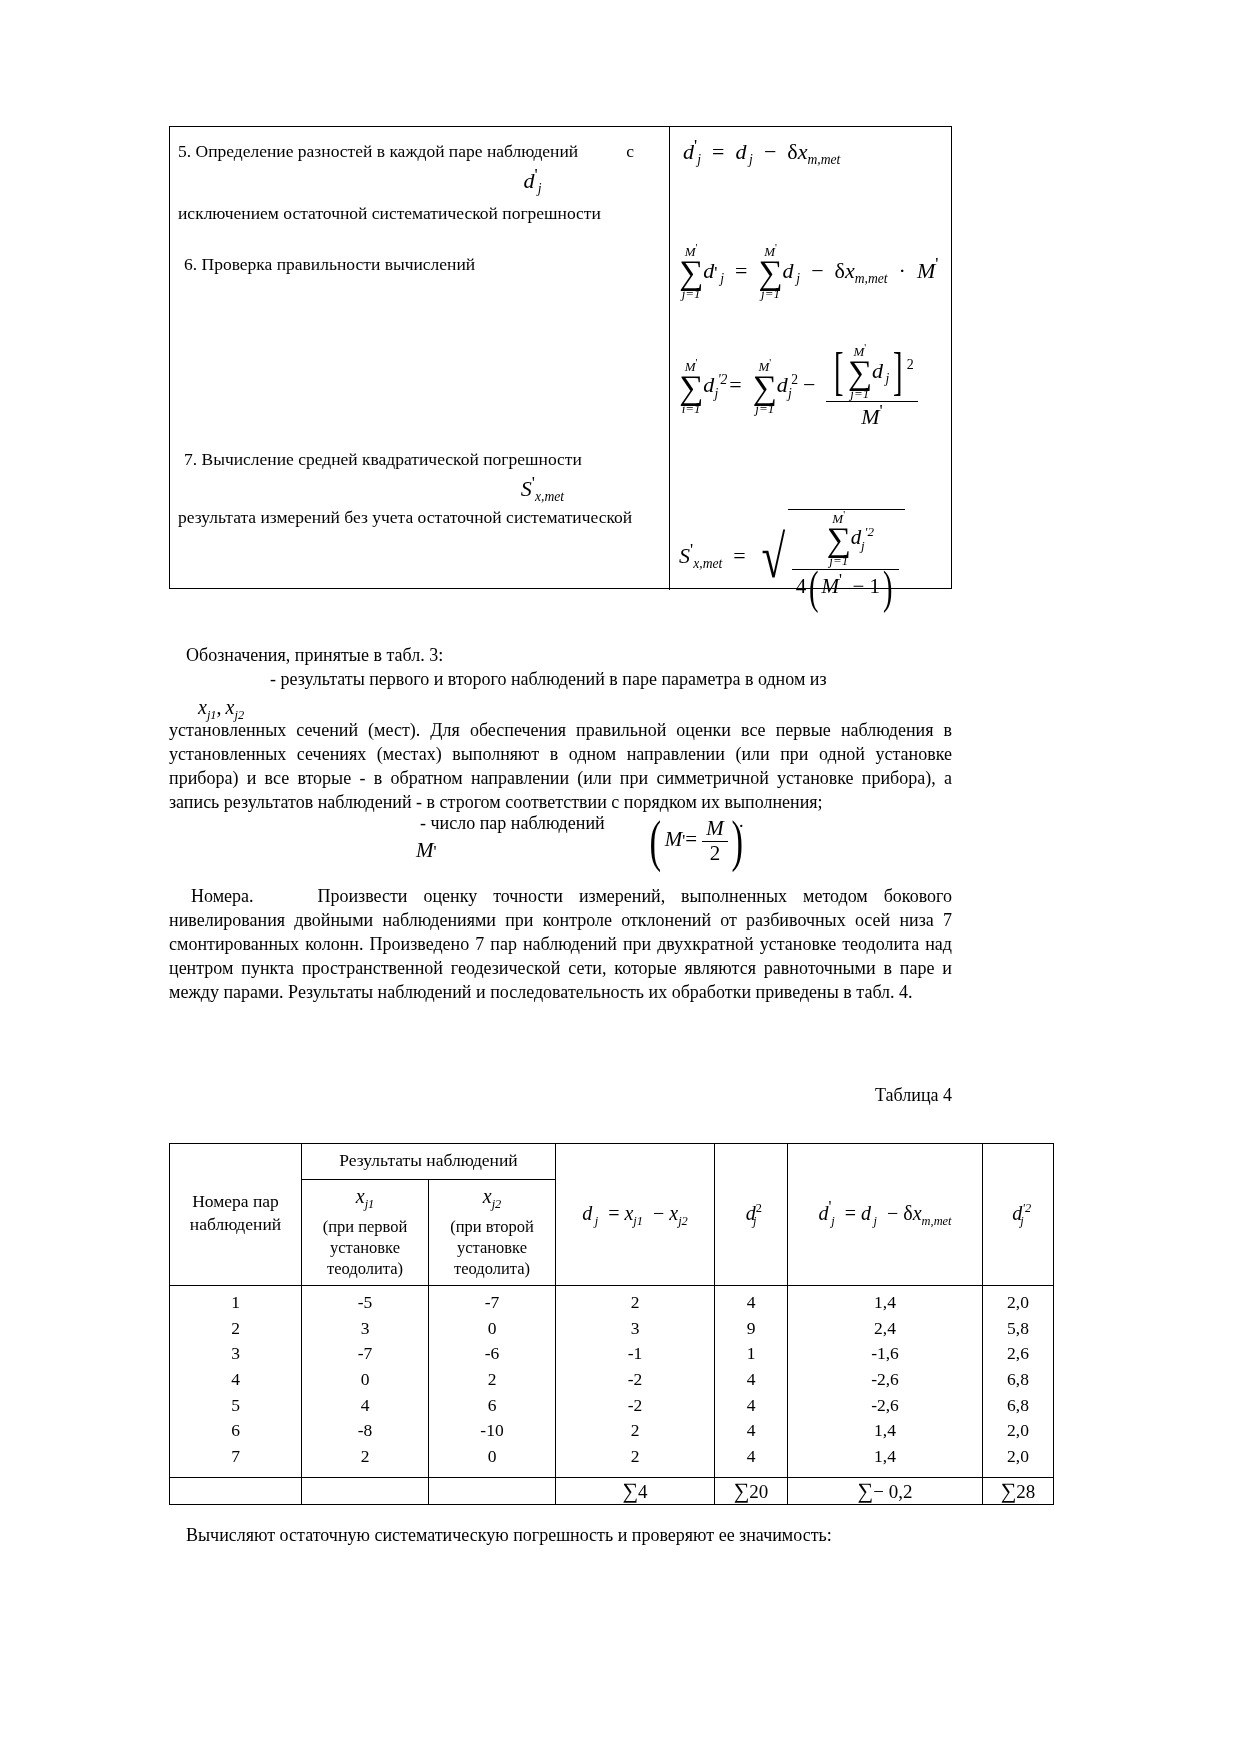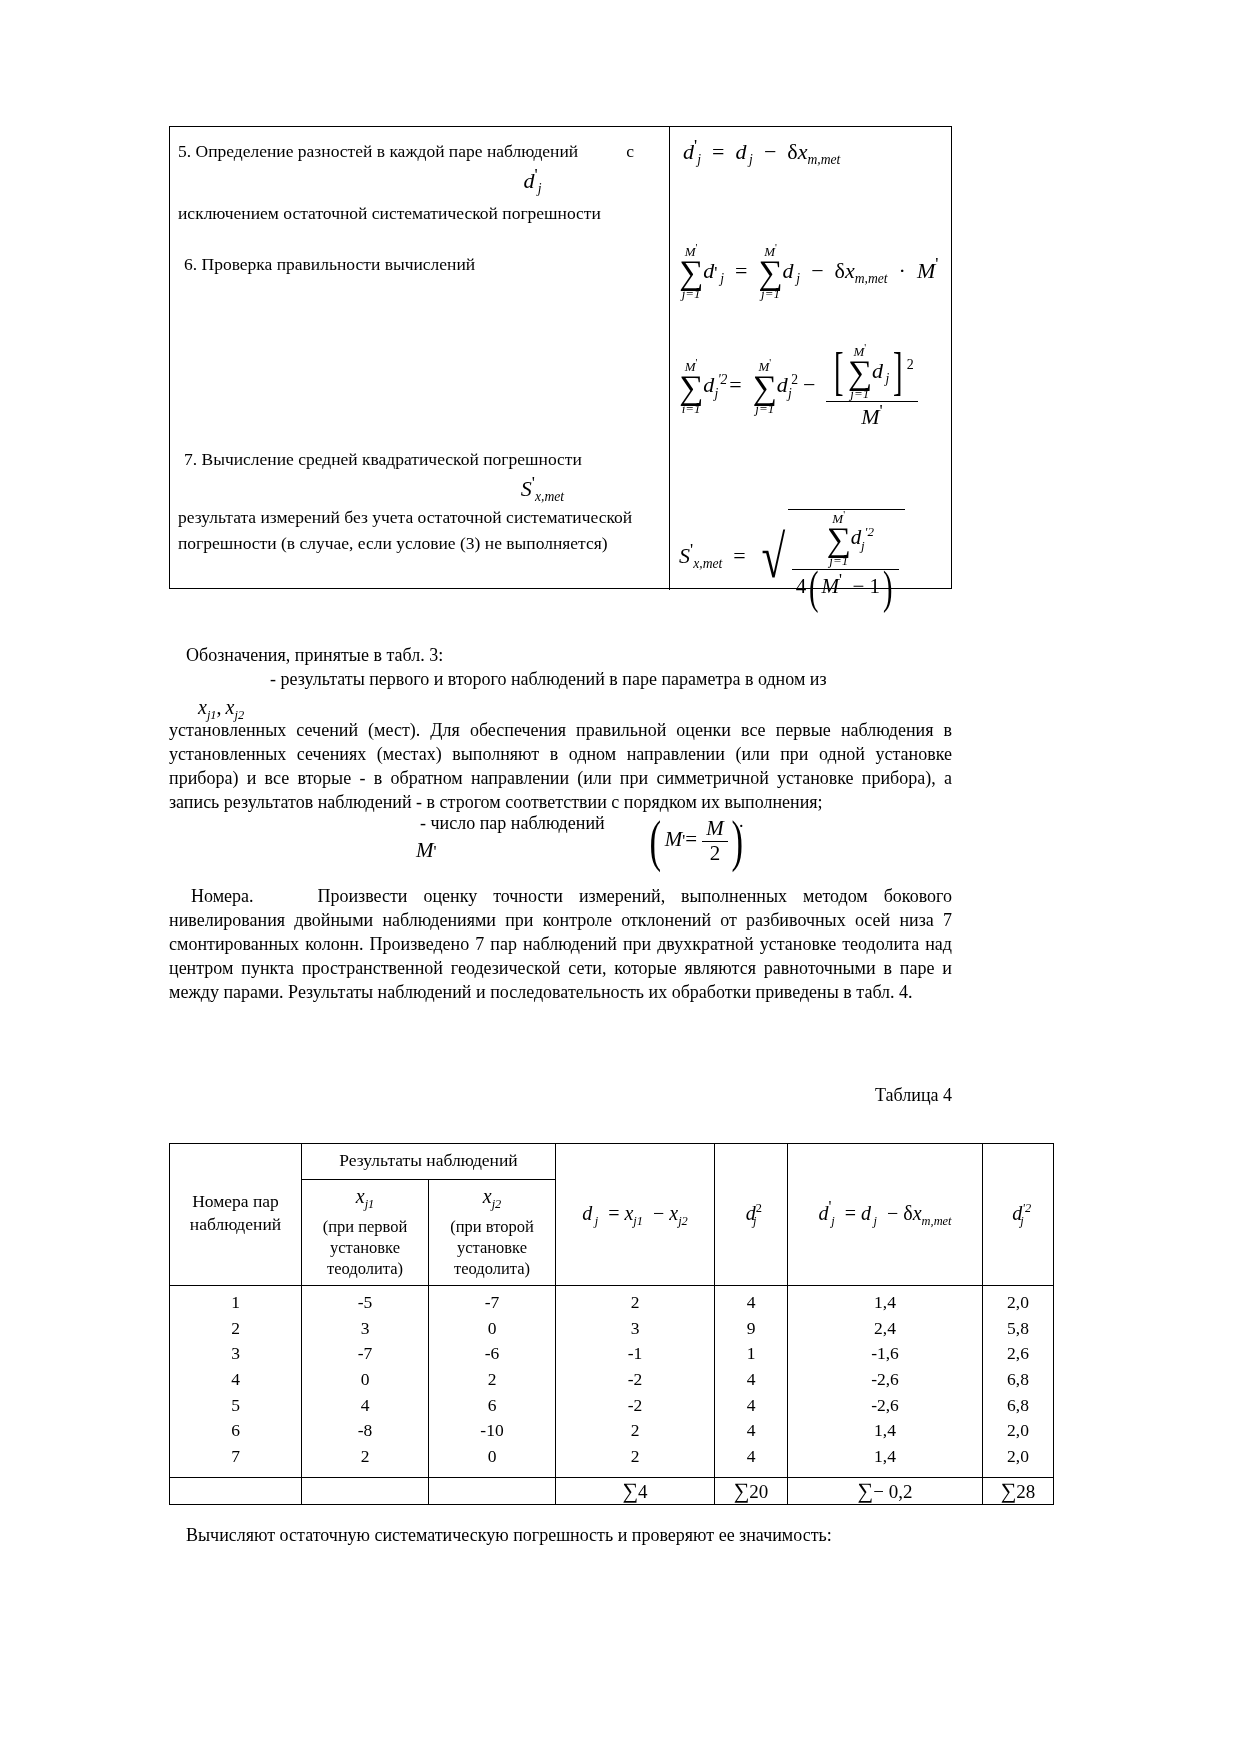--- a/index.html
+++ b/index.html
@@ -183,21 +183,20 @@
 
       <div class="t3txt" style="left:14px; top:125px; width:470px;">6. Проверка правильности вычислений</div>
 
       <div class="t3txt" style="left:14px; top:320px; width:475px;">7. Вычисление средней квадратической погрешности</div>
       <div class="t3txt" style="left:0px; top:346px; width:495px; text-align:center;">
         <span style="font-size:22px; padding-left:250px;">
           <span class="mi">S</span><sup class="prime">'</sup><sub>x,met</sub>
         </span>
       </div>
       <div class="t3txt" style="left:8px; top:378px; width:482px;">результата измерений без учета остаточной систематической</div>
-      <div class="t3txt" style="left:8px; top:404px; width:482px;">погрешности (в случае, если условие (3) не выполняется)</div>
     </div>
 
     <div class="t3-right">
 
       <div style="position:absolute; left:12px; top:12px; font-size:22px;">
         <span class="mi">d</span><sup class="prime">'</sup><sub>j</sub>
         <span class="mup">&nbsp;=&nbsp;</span>
         <span class="mi">d</span><sub> j</sub>
         <span class="mup">&nbsp;−&nbsp;</span>
         <span class="mup">δ</span><span class="mi">x</span><sub>m,met</sub>

